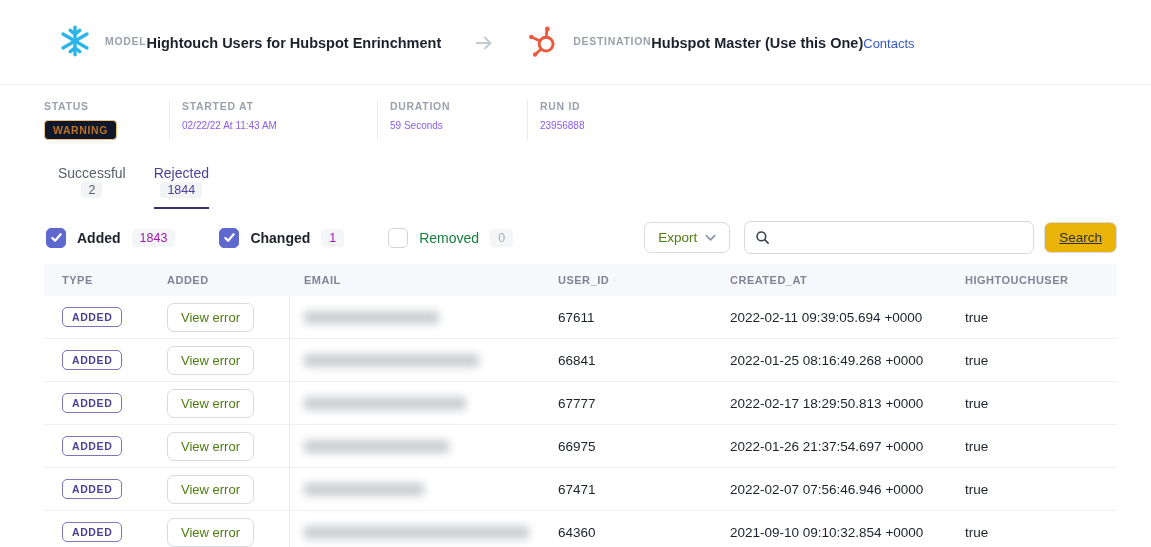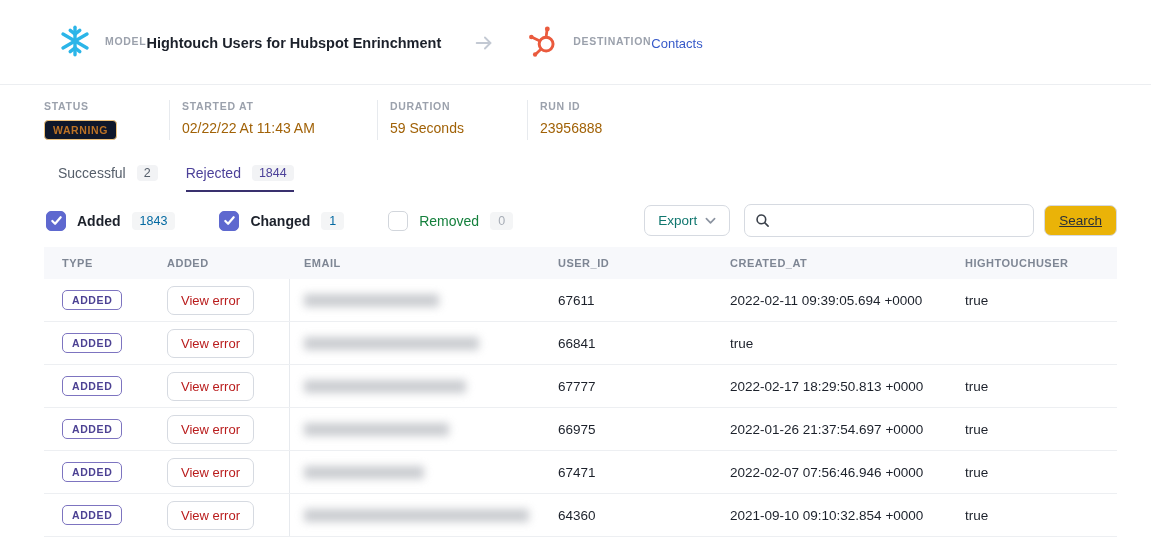--- a/index.html
+++ b/index.html
@@ -20,68 +20,68 @@
   .contacts-link { font-size:13px; color:#3659c9; text-decoration:none; cursor:pointer; }
 
   
   .status-bar { display:flex; padding:15px 0 13px 44px; }
   .status-cell { border-right:1px solid #e7eaee; }
   .cell-status  { width:126px; }
   .cell-started { width:208px; padding-left:12px; }
   .cell-duration{ width:150px; padding-left:12px; }
   .cell-runid   { padding-left:12px; border-right:none; }
   .cell-label { font-size:10.5px; font-weight:700; letter-spacing:.7px; color:#9ba1ac; margin-bottom:8px; }
-  .cell-value { font-size:14px; color:#a16207; }
+  .cell-value { font-size:10px; color:#8b5cf6; }
   .warning-badge { display:inline-block; font-size:10.5px; font-weight:700; letter-spacing:.6px;
     color:#bd7225; background:#0f172a; border:1px solid #eec37e; border-radius:4px; padding:3px 8px; }
 
   
   .tabs { display:flex; gap:28px; padding:12px 0 0 58px; }
-  .tab { display:flex; align-items:center; gap:11px; font-size:14px; color:#555e6a;
-    padding-bottom:9px; border-bottom:2px solid transparent; cursor:pointer; }
+  .tab { display:flex; align-items:center; gap:1px; font-size:14px; color:#555e6a;
+    padding-bottom:9px; border-bottom:2px solid transparent; cursor:pointer;flex-direction:column; }
   .tab .tab-count { background:#f2f3f5; border-radius:4px; padding:1px 7px; font-size:12.5px; }
   .tab.active { color:#4c4199; border-bottom-color:#39306e; }
   .tab.active .tab-count { color:#4c4199; }
 
   
   .toolbar { display:flex; align-items:center; padding:12px 34px 0 46px; }
   .filter { display:flex; align-items:center; gap:11px; margin-right:44px; cursor:pointer; }
   .checkbox { width:20px; height:20px; border-radius:5px; border:1.5px solid #d2d6dc; background:#fff;
     display:flex; align-items:center; justify-content:center; }
   .checkbox svg { display:none; }
   .filter.checked .checkbox { background:#5e68cf; border-color:#5e68cf; }
   .filter.checked .checkbox svg { display:block; }
   .filter-label { font-size:14px; font-weight:600; color:#1c212b; }
   .filter:not(.checked) .filter-label { color:#15803d; font-weight:400; }
-  .filter-count { background:#f4f5f6; border-radius:4px; padding:2px 8px; font-size:12.5px; color:#0369a1; }
+  .filter-count { background:#f4f5f6; border-radius:4px; padding:2px 8px; font-size:12.5px; color:#a21caf; }
   .filter:not(.checked) .filter-count { color:#a7adb6; }
   .toolbar-right { margin-left:auto; display:flex; align-items:center; }
   .export-btn { display:flex; align-items:center; gap:8px; border:1px solid #d6dae1; border-radius:7px;
-    background:#fff; padding:7px 13px; font-size:13.5px; color:#0f766e; cursor:pointer; }
+    background:#fff; padding:7px 13px; font-size:13.5px; color:#4d7c0f; cursor:pointer; }
   .search-box { display:flex; align-items:center; width:290px; height:33px; border:1px solid #d6dae1;
     border-radius:7px; margin:0 10px 0 14px; padding:0 10px; gap:8px; background:#fff; }
   .search-input { border:none; outline:none; flex:1; font-size:13.5px; font-family:"Liberation Sans",sans-serif; }
   .search-btn { border:1px solid #d6dae1; border-radius:7px; background:#eab308; padding:7px 14px;
     font-size:13.5px; color:#2a3039; cursor:pointer;text-decoration:underline; }
 
   
   .table { margin-top:10px; }
   .thead, .trow { display:grid; grid-template-columns:105px 141px 254px 172px 235px 1fr; margin:0 34px 0 44px; }
   .thead { background:#f7f8fb; height:32px; align-items:center; font-size:11px; font-weight:700;
     letter-spacing:.5px; color:#7e8694; }
   .th { padding-left:14px; }
   .th-type, .th-error { padding-left:18px; }
   .trow { height:43px; align-items:center; border-bottom:1px solid #edeff2; font-size:13.5px; }
   .td { padding-left:14px; }
   .td-type, .td-error { padding-left:18px; }
   .td-error { border-right:1px solid #e7eaee; height:100%; display:flex; align-items:center; }
   .type-badge { display:inline-block; border:1px solid #7d74c0; color:#4c4193; font-size:10.5px;
     font-weight:700; letter-spacing:.6px; padding:3px 9px; border-radius:5px; background:#fff; }
   .view-error-btn { border:1px solid #d6dae1; border-radius:7px; background:#fff; padding:6px 13px;
-    font-size:13px; color:#b91c1c; font-family:"Liberation Sans",sans-serif; cursor:pointer; }
+    font-size:13px; color:#4d7c0f; font-family:"Liberation Sans",sans-serif; cursor:pointer; }
   .email-blur { height:13px; border-radius:2px; background:#b4b7bd; filter:blur(4px); opacity:.7; }
 </style>
 </head>
 <body>
 
 <div class="app-header">
   <div class="entity">
     <span>
       <svg viewBox="0 0 32 32" width="34" height="34">
         <g stroke="#2bb5e8" stroke-width="3.2" stroke-linecap="round">
@@ -115,20 +115,21 @@
         <line x1="22" y1="14" x2="23" y2="6" stroke="#ea5a3d" stroke-width="3.2" stroke-linecap="round"></line>
         <circle cx="23.4" cy="4.6" r="2.8" fill="#ea5a3d"></circle>
         <line x1="14.2" y1="18.2" x2="6.5" y2="14.5" stroke="#ea5a3d" stroke-width="3.2" stroke-linecap="round"></line>
         <circle cx="5" cy="13.8" r="2.6" fill="#ea5a3d"></circle>
         <line x1="16" y1="27.8" x2="10.5" y2="33" stroke="#ea5a3d" stroke-width="3.2" stroke-linecap="round"></line>
         <circle cx="9.3" cy="34" r="2.5" fill="#ea5a3d"></circle>
       </svg>
     </span>
     <div class="entity-text">
       <span class="entity-label">DESTINATION</span>
+      <span class="entity-name">Hubspot Master (Use this One)</span>
     </div>
   </div>
   <a class="contacts-link">Contacts</a>
 </div>
 
 <div class="status-bar">
   <div class="status-cell cell-status">
     <div class="cell-label">STATUS</div>
     <span class="warning-badge">WARNING</span>
   </div>
@@ -231,20 +232,21 @@
     <div class="td td-type">
       <span class="type-badge">ADDED</span>
     </div>
     <div class="td td-error">
       <button class="view-error-btn">View error</button>
     </div>
     <div class="td">
       <div class="email-blur" style="width: 175px;"></div>
     </div>
     <div class="td">66841</div>
+    <div class="td">2022-01-25 08:16:49.268 +0000</div>
     <div class="td">true</div>
   </div>
 
   <div class="trow">
     <div class="td td-type">
       <span class="type-badge">ADDED</span>
     </div>
     <div class="td td-error">
       <button class="view-error-btn">View error</button>
     </div>

